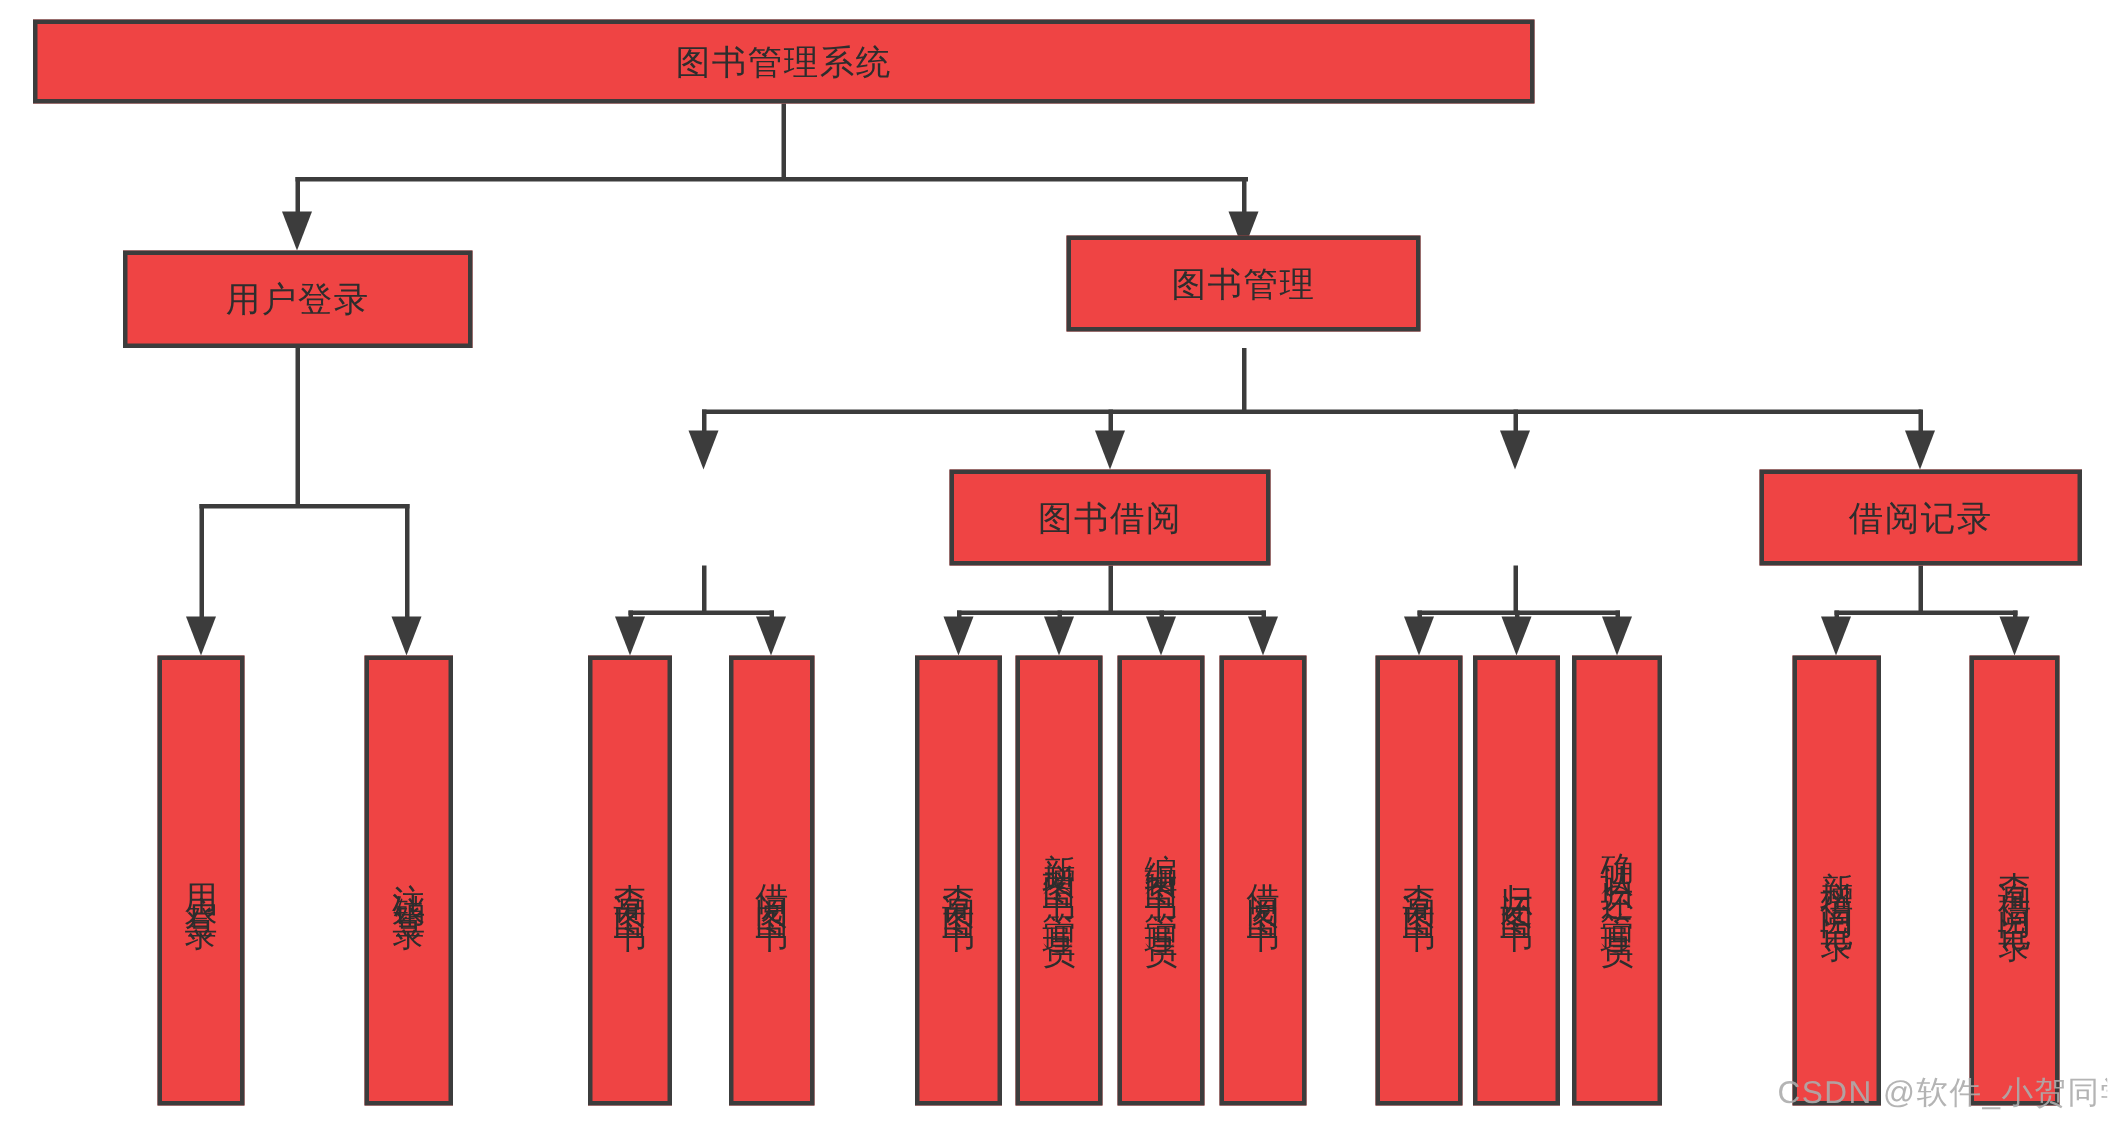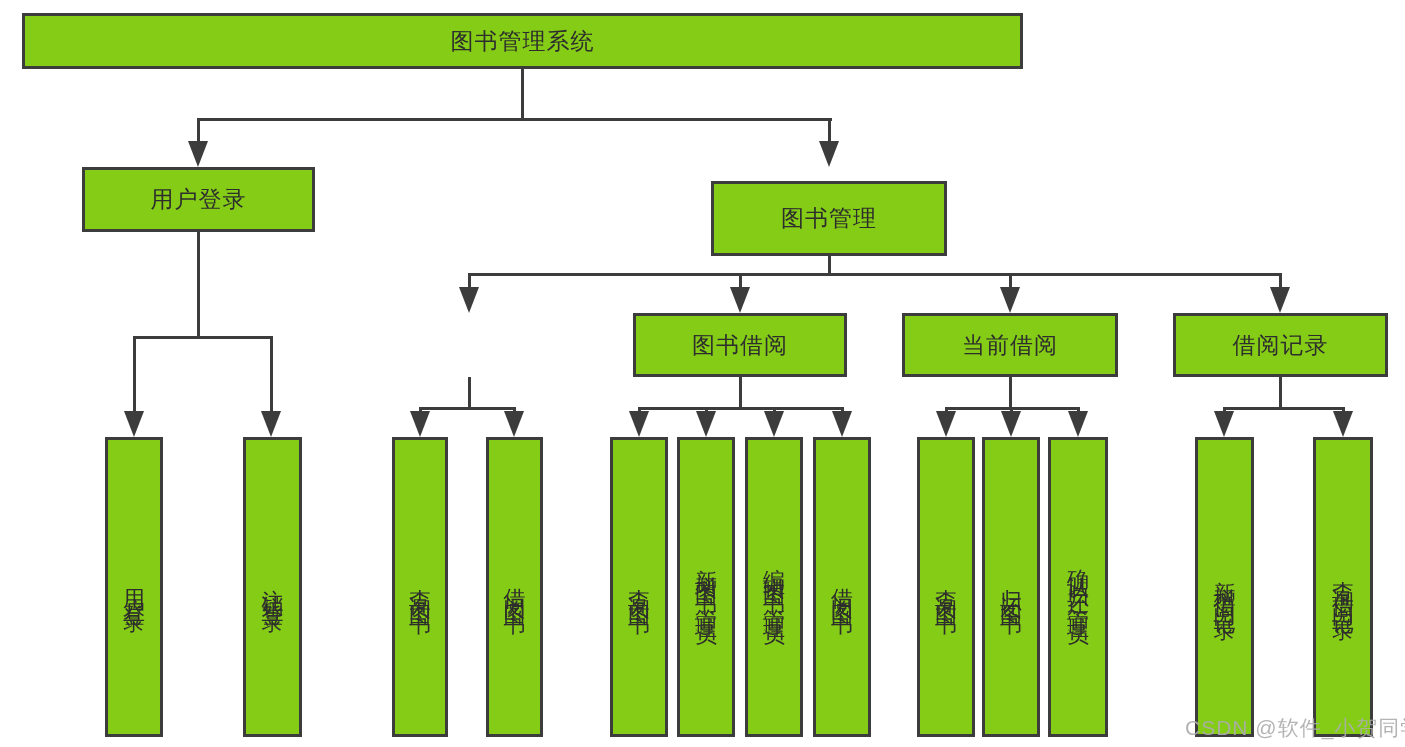--- a/index.html
+++ b/index.html
@@ -6,21 +6,21 @@
   .canvas{
     position:relative;
     width:1405px;height:747px;
     background:#ffffff;
     font-family:"Liberation Sans","DejaVu Sans",sans-serif;
     overflow:hidden;
   }
   .box{
     position:absolute;
     box-sizing:border-box;
-    background:#84cc16;
+    background:#ef4444;
     border:3px solid #3c3c3c;
     display:flex;align-items:center;justify-content:center;
     color:#2d2d2d;
     z-index:2;
   }
   .hbox{font-size:23px;letter-spacing:1px;}
   .vbox span{
     writing-mode:vertical-rl;
     text-orientation:mixed;
     font-size:22px;
@@ -111,29 +111,26 @@
   <div class="arr" style="left:1214px;top:411px;"></div>
   <div class="arr" style="left:1333px;top:411px;"></div>
 
   <div class="box hbox" style="left:22px;top:13px;width:1001px;height:56px;">
     <span>图书管理系统</span>
   </div>
 
   <div class="box hbox" style="left:82px;top:167px;width:233px;height:65px;">
     <span>用户登录</span>
   </div>
-  <div class="box hbox" style="left:711px;top:181px;width:236px;height:75px;align-items:center;">
+  <div class="box hbox" style="left:711px;top:157px;width:236px;height:64px;align-items:center;">
     <span>图书管理</span>
   </div>
 
   <div class="box hbox" style="left:633px;top:313px;width:214px;height:64px;">
     <span>图书借阅</span>
-  </div>
-  <div class="box hbox" style="left:902px;top:313px;width:216px;height:64px;">
-    <span>当前借阅</span>
   </div>
   <div class="box hbox" style="left:1173px;top:313px;width:215px;height:64px;">
     <span>借阅记录</span>
   </div>
 
   <div class="box vbox" style="left:105px;top:437px;width:58px;height:300px;">
     <span>用户登录</span>
   </div>
   <div class="box vbox" style="left:243px;top:437px;width:59px;height:300px;">
     <span>注销登录</span>

